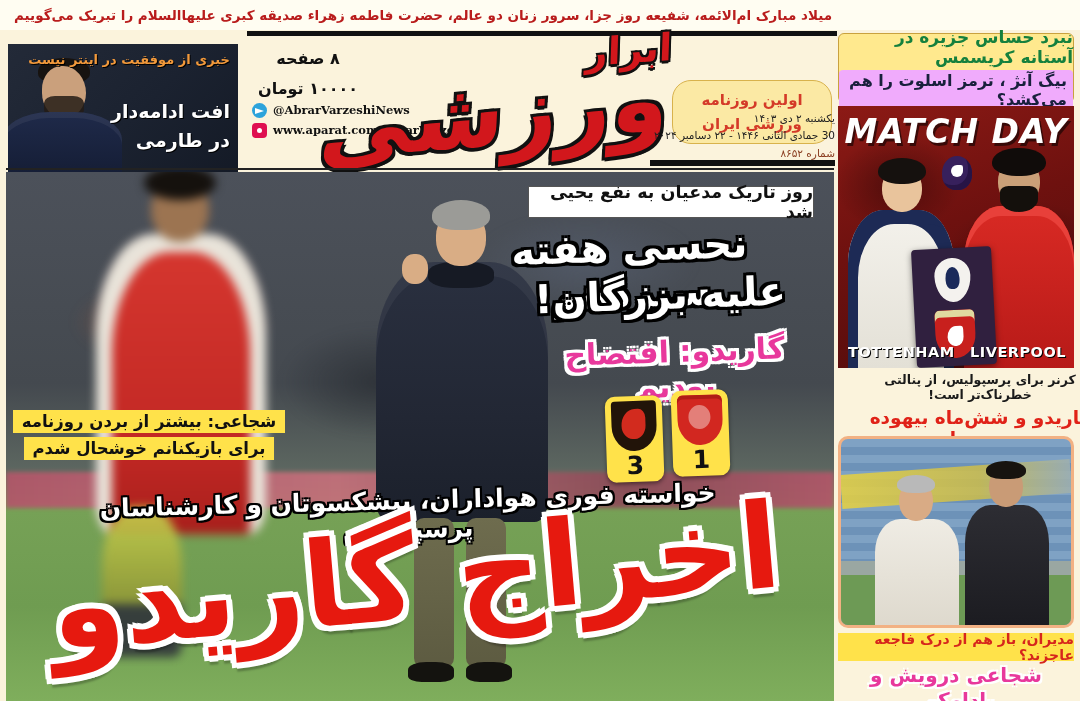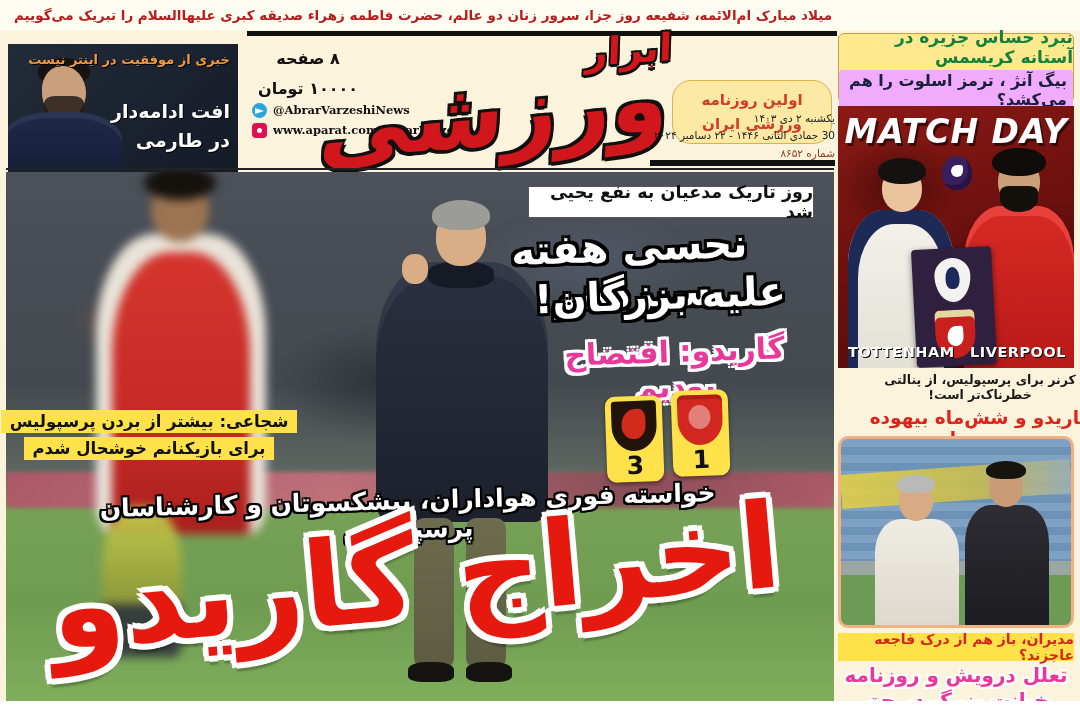--- a/index.html
+++ b/index.html
@@ -318,21 +318,21 @@
     </div>
     <div class="man-black">
       <div class="man-black-body"></div>
       <div class="man-black-head"></div>
       <div class="man-black-hair"></div>
     </div>
   </div>
 
   <div class="managers-kicker-strip rtl">مدیران، باز هم از درک فاجعه عاجزند؟</div>
   <div class="managers-headline rtl">
-    <div>تعلل درویش و روزنامه</div>
+    <div>شجاعی درویش و بادامکی</div>
     <div>خیانت بزرگ در حق پرسپولیس</div>
   </div>
 
   <div class="main-photo">
     <div class="mp-crowd"></div>
     <div class="mp-banner"></div>
     <div class="mp-red-player">
       <div class="mp-red-torso"></div>
       <div class="mp-red-head"></div>
       <div class="mp-red-hair"></div>
@@ -359,21 +359,21 @@
   <div class="score-tile tile-home">
     <div class="crest-lion"></div>
     <div class="score-num ltr">3</div>
   </div>
   <div class="score-tile tile-away">
     <div class="crest-pers"></div>
     <div class="score-num ltr">1</div>
   </div>
 
   <div class="shojaei-box">
-    <span class="shojaei-line rtl">شجاعی: بیشتر از بردن پرسپولیس</span>
+    <span class="shojaei-line rtl">شجاعی: بیشتر از بردن روزنامه</span>
     <span class="shojaei-line rtl">برای بازیکنانم خوشحال شدم</span>
   </div>
 
   <div class="demand-strip rtl">خواسته فوری هواداران، پیشکسوتان و کارشناسان پرسپولیس</div>
   <div class="big-red-headline rtl">اخراج گاریدو</div>
 
   <div class="bottom-white"></div>
 </div>
 
 </body></html>

